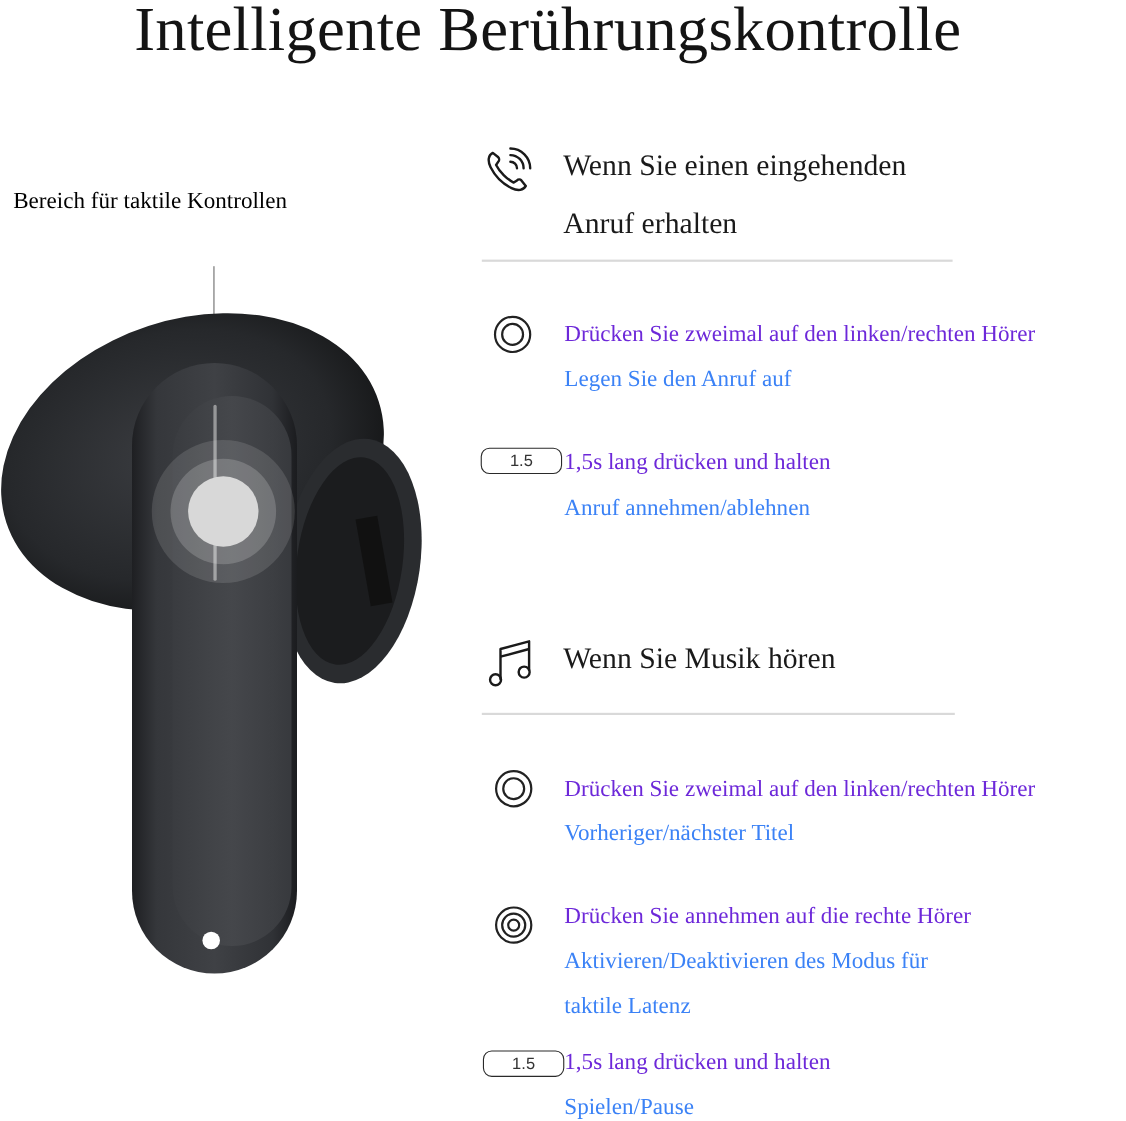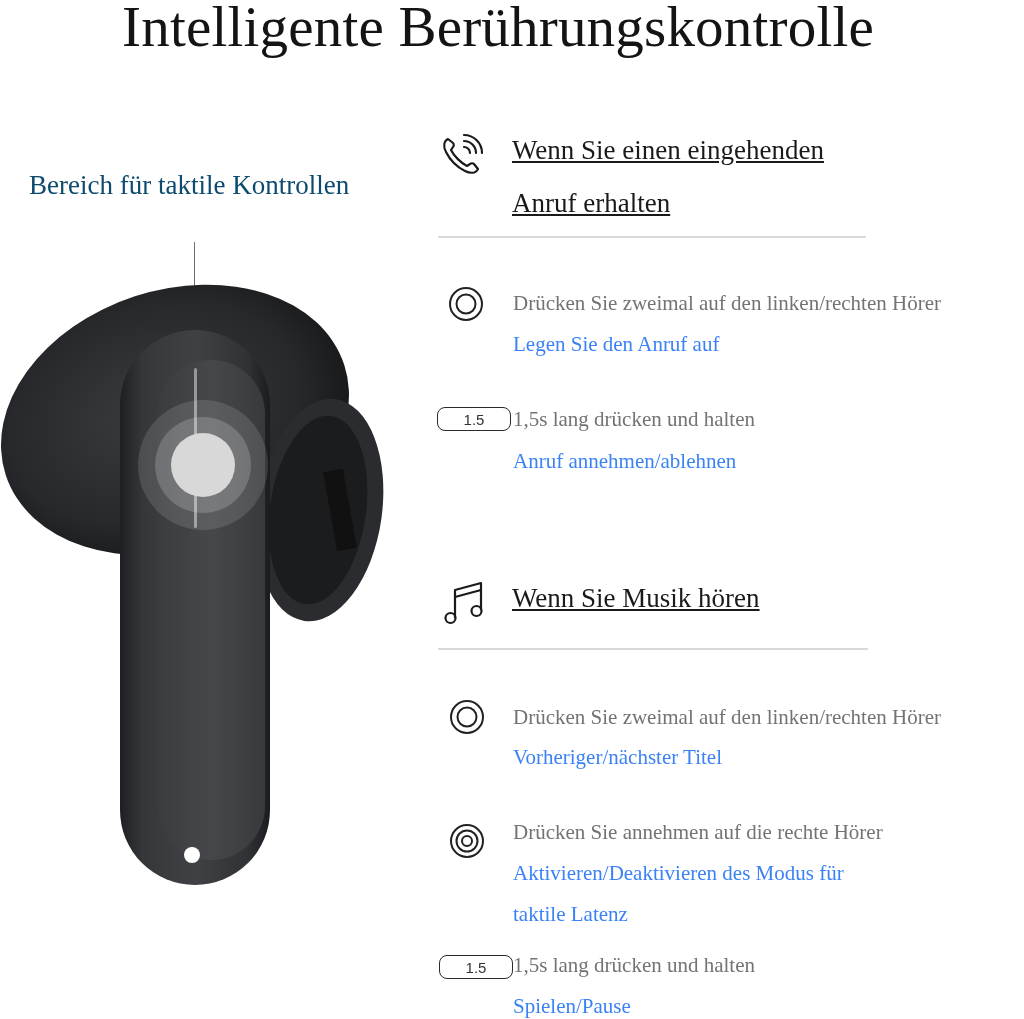--- a/index.html
+++ b/index.html
@@ -1,25 +1,25 @@
 <!DOCTYPE html>
 <html><head>
 <meta charset="utf-8">
 <style>
   html, body { margin: 0; padding: 0; background: #ffffff; }
   body { width: 1024px; height: 1019px; position: relative; overflow: hidden;
          font-family: "Liberation Serif", "DejaVu Serif", serif; color: #1a1a1a; }
   .abs { position: absolute; }
   .title { left: 0; width: 996px; top: -6px; text-align: center; font-size: 57px; line-height: 66px; color: #141414; letter-spacing: 0.2px; }
-  .callout-label { left: 29px; top: 170px; font-size: 27px; color: #0c4a6e; white-space: nowrap; }
+  .callout-label { left: 12px; top: 170px; font-size: 21px; color: #000000; white-space: nowrap; }
   .leader { left: 194px; top: 242px; width: 1px; height: 132px; background: #6d6d6d; }
 
-  .section-head { font-size: 27px; color: #1a1a1a; line-height: 52px; text-decoration: underline; }
+  .section-head { font-size: 27px; color: #1a1a1a; line-height: 52px; }
   .divider { height: 2px; background: #d9d9d9; }
-  .primary { font-size: 21px; color: #737373; white-space: nowrap; }
+  .primary { font-size: 21px; color: #6d28d9; white-space: nowrap; }
   .secondary { font-size: 21px; color: #3b82f6; white-space: nowrap; }
 
   .badge { width: 74px; height: 24px; border: 1.6px solid #2a2a2a; border-radius: 8px;
            font-family: "Liberation Sans", "DejaVu Sans", sans-serif; font-size: 15px; color: #333;
            display: flex; align-items: center; justify-content: center; box-sizing: border-box; }
   .icon { display: block; }
 </style>
 </head>
 <body>
 

